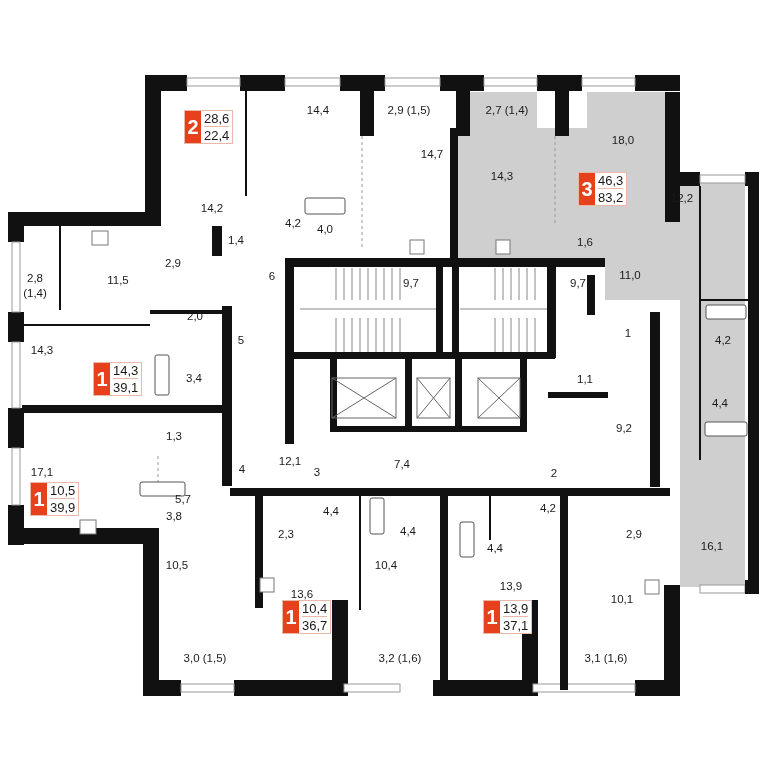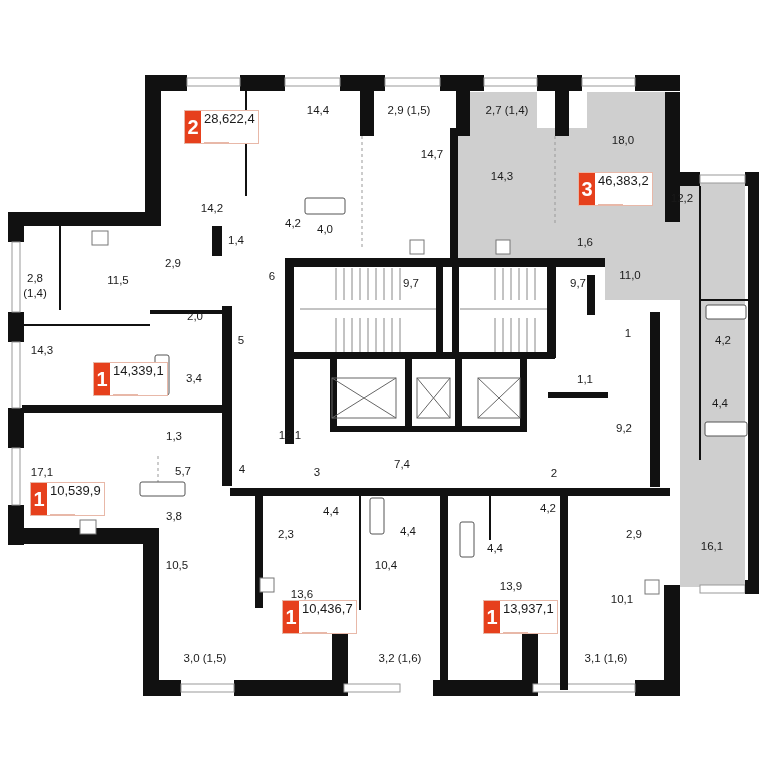--- a/index.html
+++ b/index.html
@@ -1,21 +1,21 @@
 <!DOCTYPE html>
 <html><head>
 <meta charset="utf-8">
 <style>
   html,body{margin:0;padding:0;background:#ffffff;}
   body{width:768px;height:768px;position:relative;overflow:hidden;font-family:"Liberation Sans","DejaVu Sans",sans-serif;}
   #plan{position:absolute;left:0;top:0;width:768px;height:768px;}
   .lbl{position:absolute;font-size:11.5px;color:#1a1a1a;white-space:nowrap;transform:translate(-50%,-50%);line-height:1;}
   .badge{position:absolute;display:flex;align-items:stretch;border:1px solid #e8b8a8;background:#fff;height:32px;}
   .badge .rooms{background:#e6401c;color:#fff;font-size:20px;font-weight:bold;width:16px;display:flex;align-items:center;justify-content:center;}
-  .badge .areas{display:flex;flex-direction:row;justify-content:flex-end;padding:0 3px;}
+  .badge .areas{display:flex;flex-direction:column;justify-content:space-between;padding:0 3px;}
   .badge .areas span{font-size:13px;color:#1a1a1a;line-height:15px;}
   .badge .areas span:first-child{border-bottom:1px solid #e8b8a8;}
 </style>
 </head>
 <body>
 
 <svg id="plan" viewBox="0 0 768 768" xmlns="http://www.w3.org/2000/svg">
 
   <g fill="#cfcfcf">
     <polygon points="457,92 537,92 537,128 587,128 587,92 680,92 680,178 745,178 745,587 680,587 680,300 640,300 605,300 605,262 457,262"></polygon>
@@ -248,24 +248,24 @@
     <span class="lbl" style="left: 195px; top: 317px;">2,0</span>
     <span class="lbl" style="left: 628px; top: 334px;">1</span>
     <span class="lbl" style="left: 42px; top: 351px;">14,3</span>
     <span class="lbl" style="left: 241px; top: 341px;">5</span>
     <span class="lbl" style="left: 723px; top: 341px;">4,2</span>
     <span class="lbl" style="left: 194px; top: 379px;">3,4</span>
     <span class="lbl" style="left: 585px; top: 380px;">1,1</span>
     <span class="lbl" style="left: 720px; top: 404px;">4,4</span>
     <span class="lbl" style="left: 174px; top: 437px;">1,3</span>
     <span class="lbl" style="left: 624px; top: 429px;">9,2</span>
-    <span class="lbl" style="left: 290px; top: 436px;">12,1</span>
+    <span class="lbl" style="left: 290px; top: 462px;">12,1</span>
     <span class="lbl" style="left: 402px; top: 465px;">7,4</span>
     <span class="lbl" style="left: 42px; top: 473px;">17,1</span>
-    <span class="lbl" style="left: 183px; top: 472px;">5,7</span>
+    <span class="lbl" style="left: 183px; top: 500px;">5,7</span>
     <span class="lbl" style="left: 242px; top: 470px;">4</span>
     <span class="lbl" style="left: 317px; top: 473px;">3</span>
     <span class="lbl" style="left: 554px; top: 474px;">2</span>
     <span class="lbl" style="left: 331px; top: 512px;">4,4</span>
     <span class="lbl" style="left: 548px; top: 509px;">4,2</span>
     <span class="lbl" style="left: 174px; top: 517px;">3,8</span>
     <span class="lbl" style="left: 408px; top: 532px;">4,4</span>
     <span class="lbl" style="left: 286px; top: 535px;">2,3</span>
     <span class="lbl" style="left: 613px; top: 535px; margin-left: 21px;">2,9</span>
     <span class="lbl" style="left: 495px; top: 549px;">4,4</span>

